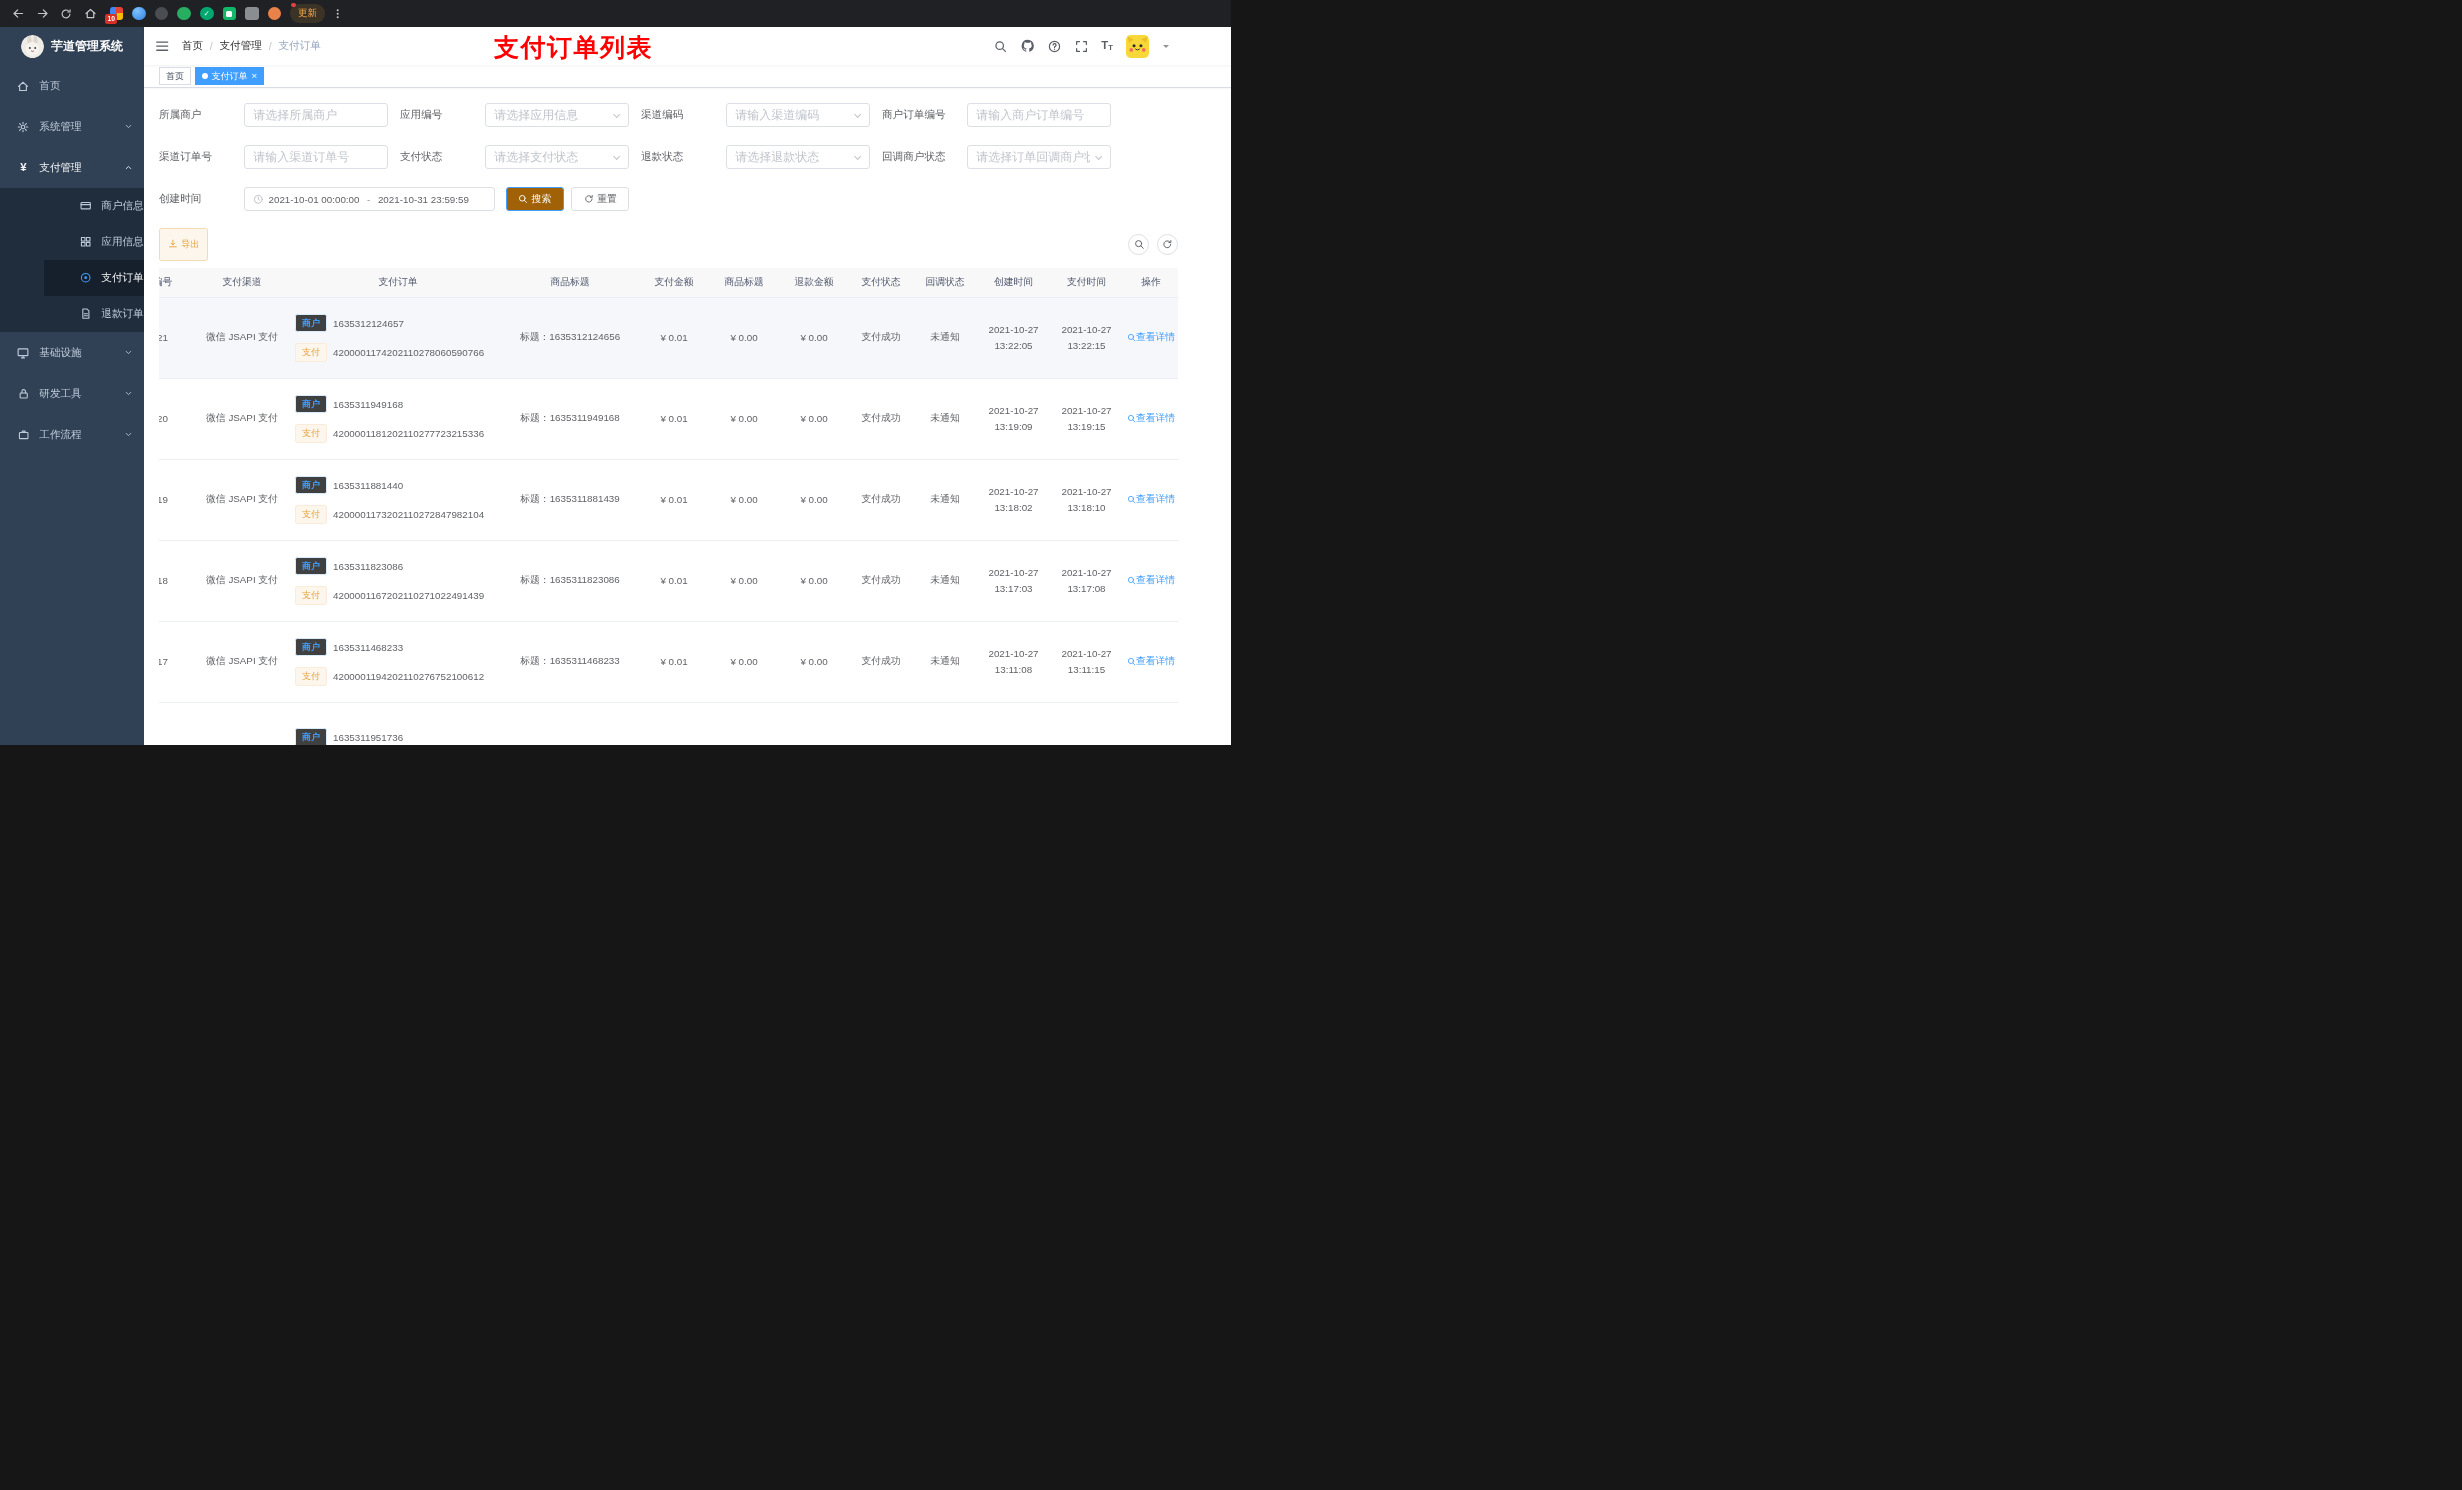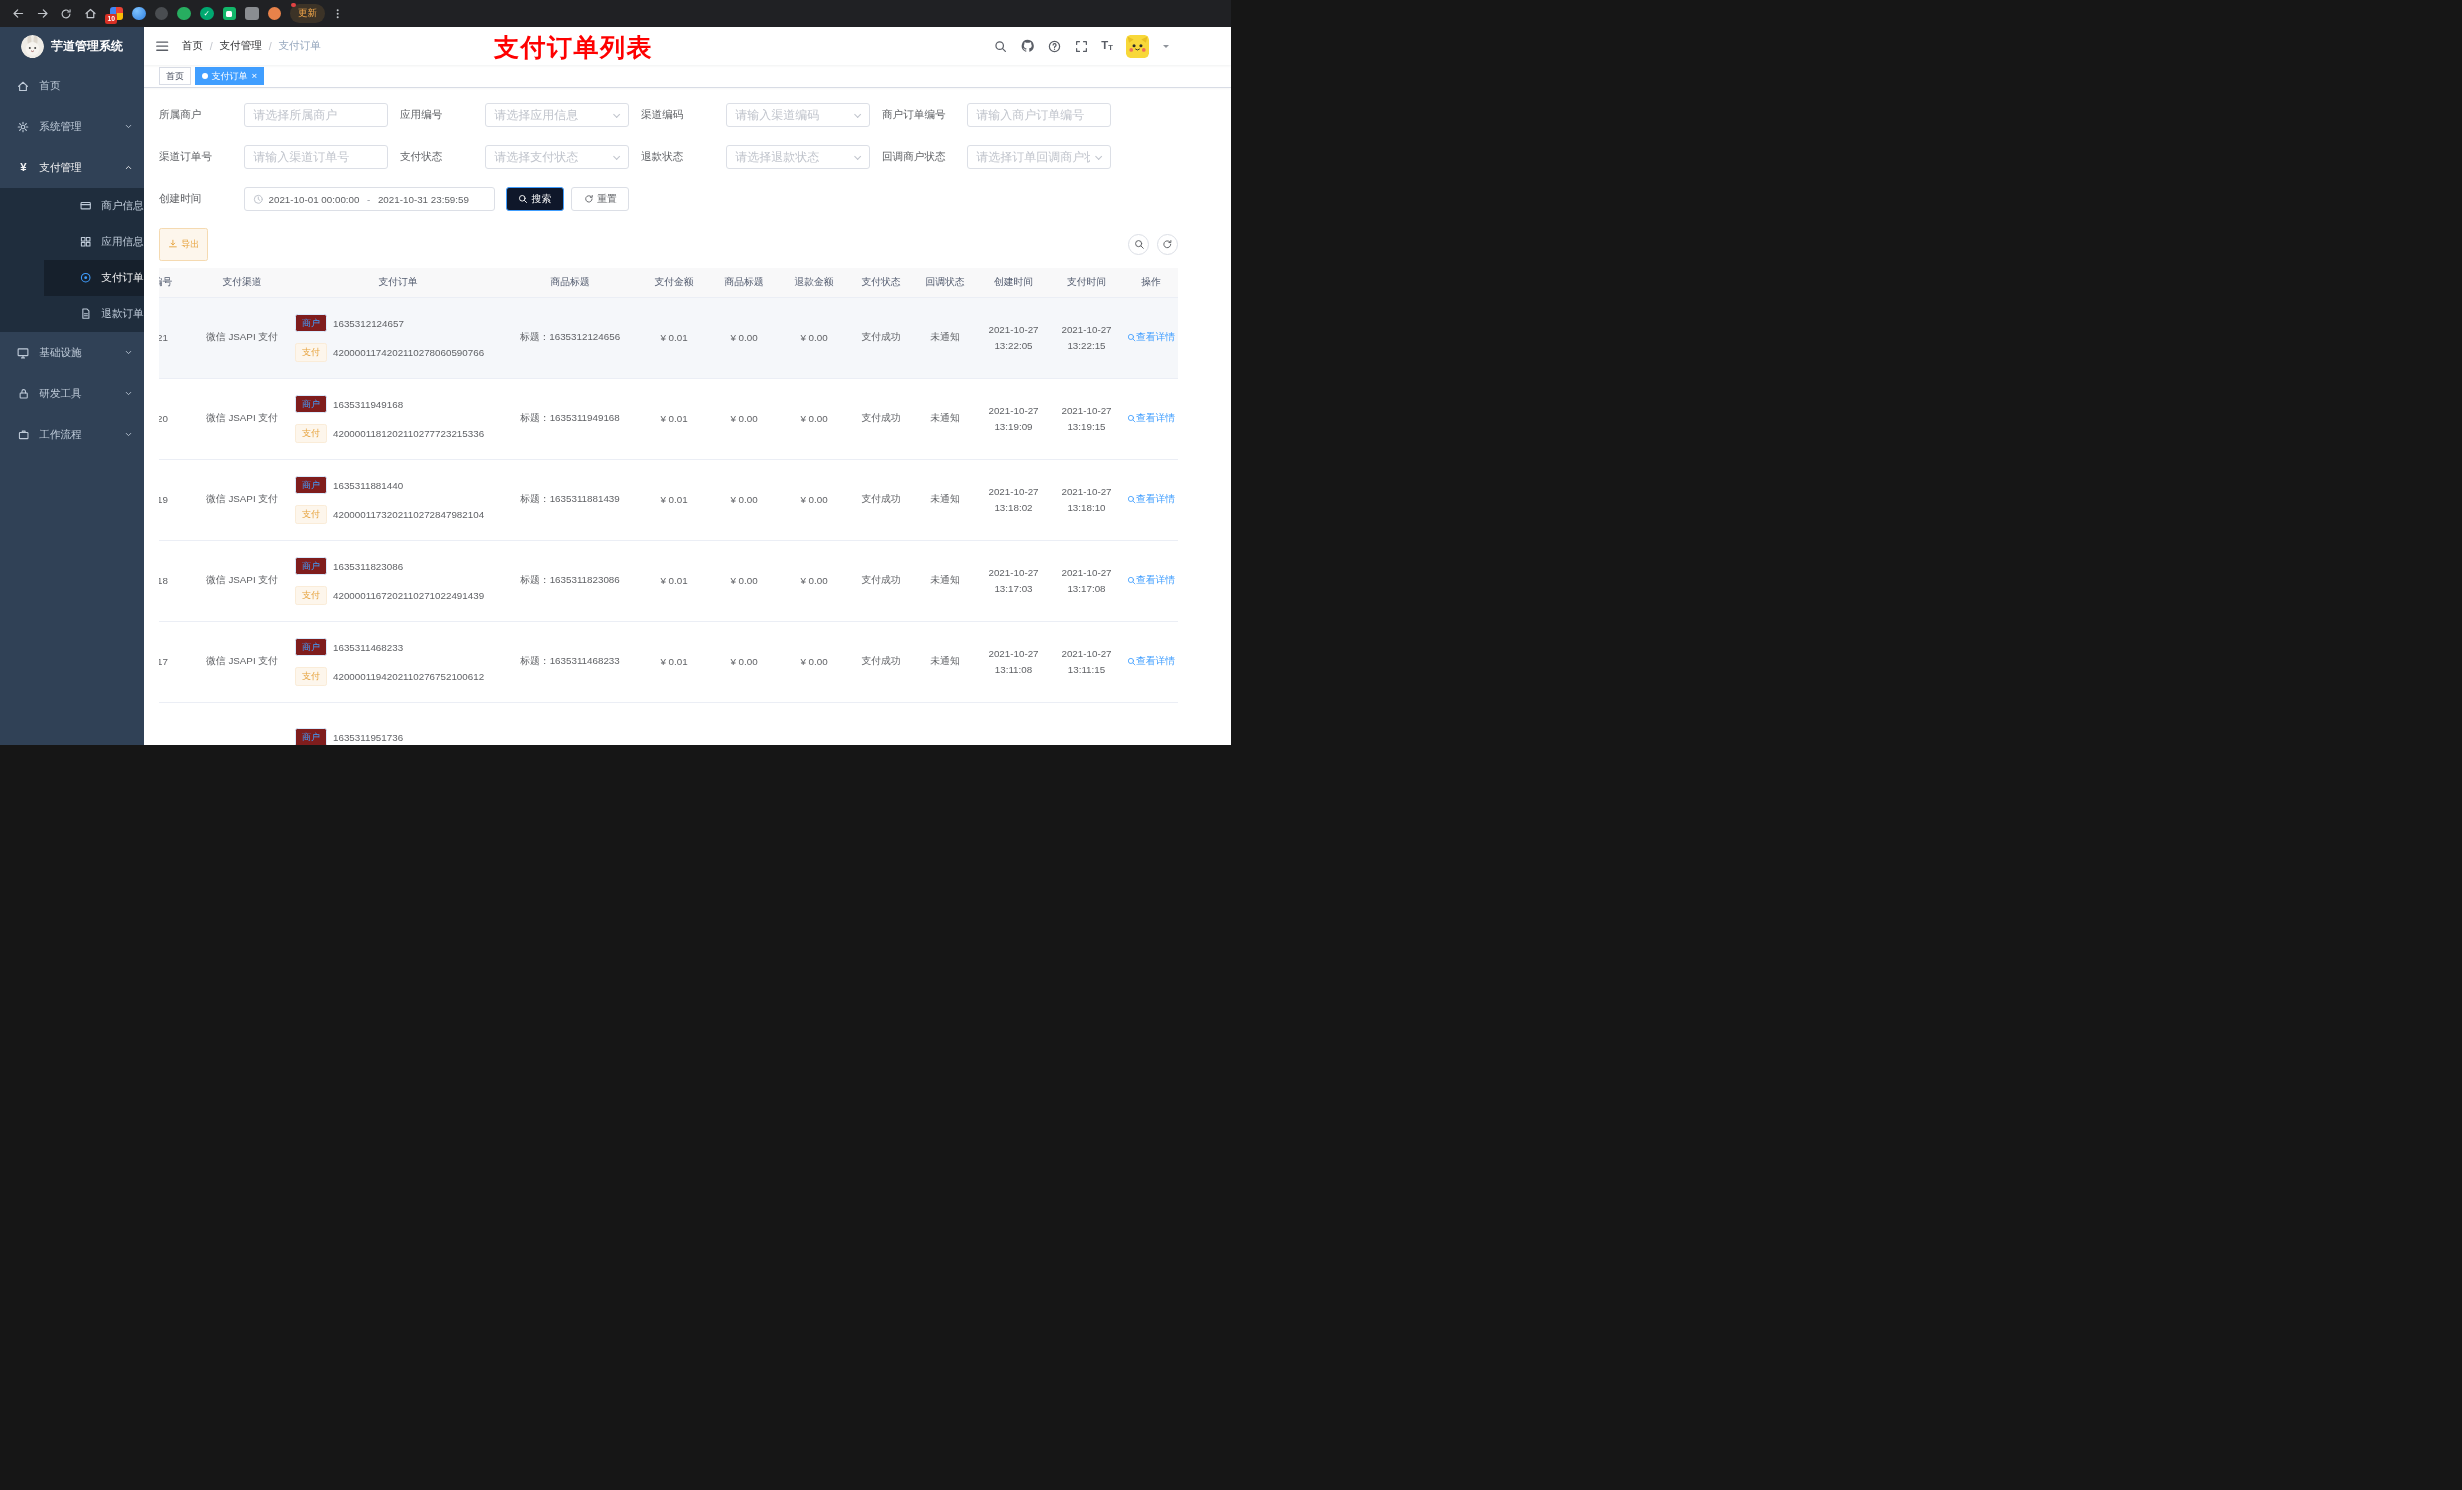--- a/index.html
+++ b/index.html
@@ -89,41 +89,41 @@
   .f-control { position:relative; width:144px; height:24px; border:0.8px solid #dcdfe6; border-radius:3px; background:#fff; display:flex; align-items:center; }
   .f-input { width:100%; height:100%; border:0; outline:0; background:transparent; padding:0 8.3px; font-size:12px; color:#606266; font-family:inherit; }
   .has-caret .f-input { padding-right:19.7px; }
   .f-input::placeholder { color:#c0c4cc; }
   .f-caret { position:absolute; right:8.3px; top:8.3px; width:5.3px; height:5.3px; border-right:1px solid #c0c4cc; border-bottom:1px solid #c0c4cc; transform:rotate(45deg); pointer-events:none; }
   .date-row { display:flex; align-items:center; margin-bottom:16.7px; }
   .date-box { width:251px; height:24px; border:0.8px solid #dcdfe6; border-radius:3px; display:flex; align-items:center; gap:5.3px; padding:0 7.6px; font-size:9.8px; color:#606266; cursor:text; white-space:nowrap; }
   .dsep { color:#8a8f97; padding:0 2.3px; }
   .clock { color:#c0c4cc; display:flex; flex-shrink:0; }
   .btn { height:24px; display:inline-flex; align-items:center; gap:3.8px; padding:0 11.4px; border-radius:3px; font-size:9.8px; cursor:pointer; border:0.8px solid #dcdfe6; background:#fff; color:#606266; font-family:inherit; white-space:nowrap; }
-  .btn-primary { background:#0f172a; border-color:#409eff; color:#fff; margin-left:10.6px;justify-content:space-between; }
+  .btn-primary { background:#a16207; border-color:#409eff; color:#fff; margin-left:10.6px;justify-content:space-between; }
   .btn-plain { margin-left:7.6px; }
 
   
   .toolbar-row { display:flex; align-items:center; margin-bottom:7.6px; }
   .btn-export { height:33px; padding:0 7.6px; font-size:9px; border-radius:2.3px; background:#fdf6ec; border:0.8px solid #f5dab1; color:#e6a23c; display:inline-flex; align-items:center; gap:3.8px; cursor:pointer; }
   .rt { margin-left:auto; display:flex; gap:7.6px; }
   .rt-circle { width:21px; height:21px; border-radius:50%; border:0.8px solid #dcdfe6; background:#fff; color:#606266; display:flex; align-items:center; justify-content:center; cursor:pointer; }
 
   
   .table-clip { overflow:hidden; }
   table.grid { table-layout:fixed; border-collapse:collapse; width:1042px; margin-left:-23px; }
   thead th { height:29px; background:#f8f8f9; color:#515a6e; font-size:9.8px; font-weight:400; border-bottom:0.8px solid #ebeef5; white-space:nowrap; }
   tbody td { height:81px; border-bottom:0.8px solid #ebeef5; color:#606266; font-size:9.8px; text-align:center; vertical-align:middle; }
   tbody tr:first-of-type { background:#f5f7fa; }
   .c-order { text-align:left; }
   .pay-line { display:flex; align-items:center; gap:6px; }
   .pay-line + .pay-line { margin-top:10.6px; }
   .tag { font-size:9px; line-height:1; padding:3.8px 6px; border-radius:2.3px; border:0.8px solid transparent; flex-shrink:0; }
   .tag:empty { display:none; }
-  .tag-m { background:#7f1d1d; border-color:#d9ecff; color:#409eff; }
+  .tag-m { background:#404040; border-color:#d9ecff; color:#409eff;font-weight:bold; }
   .tag-p { background:#fdf6ec; border-color:#faecd8; color:#e6a23c; }
   .dtl { display:block; line-height:1.65; }
   .action-link { color:#409eff; display:inline-flex; align-items:center; gap:0; cursor:pointer; }
   .action-link:has(.lbl:empty) { display:none; }
 </style>
 </head>
 <body>
 
 <div class="page">
 

